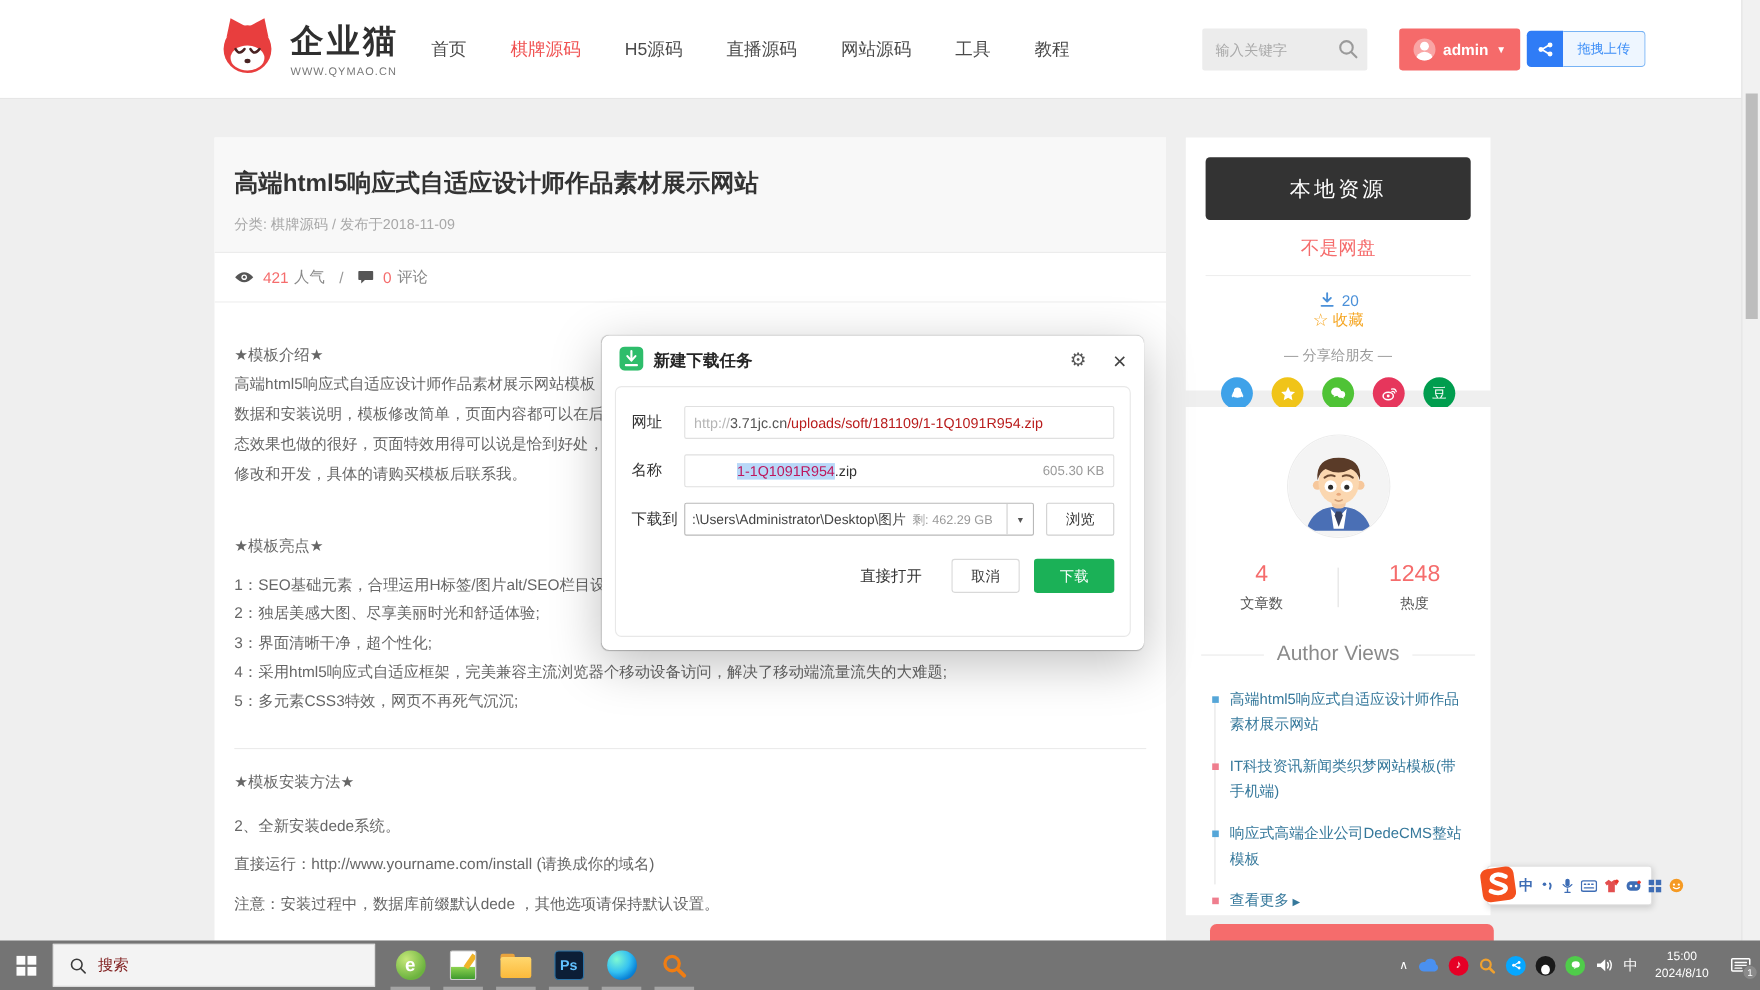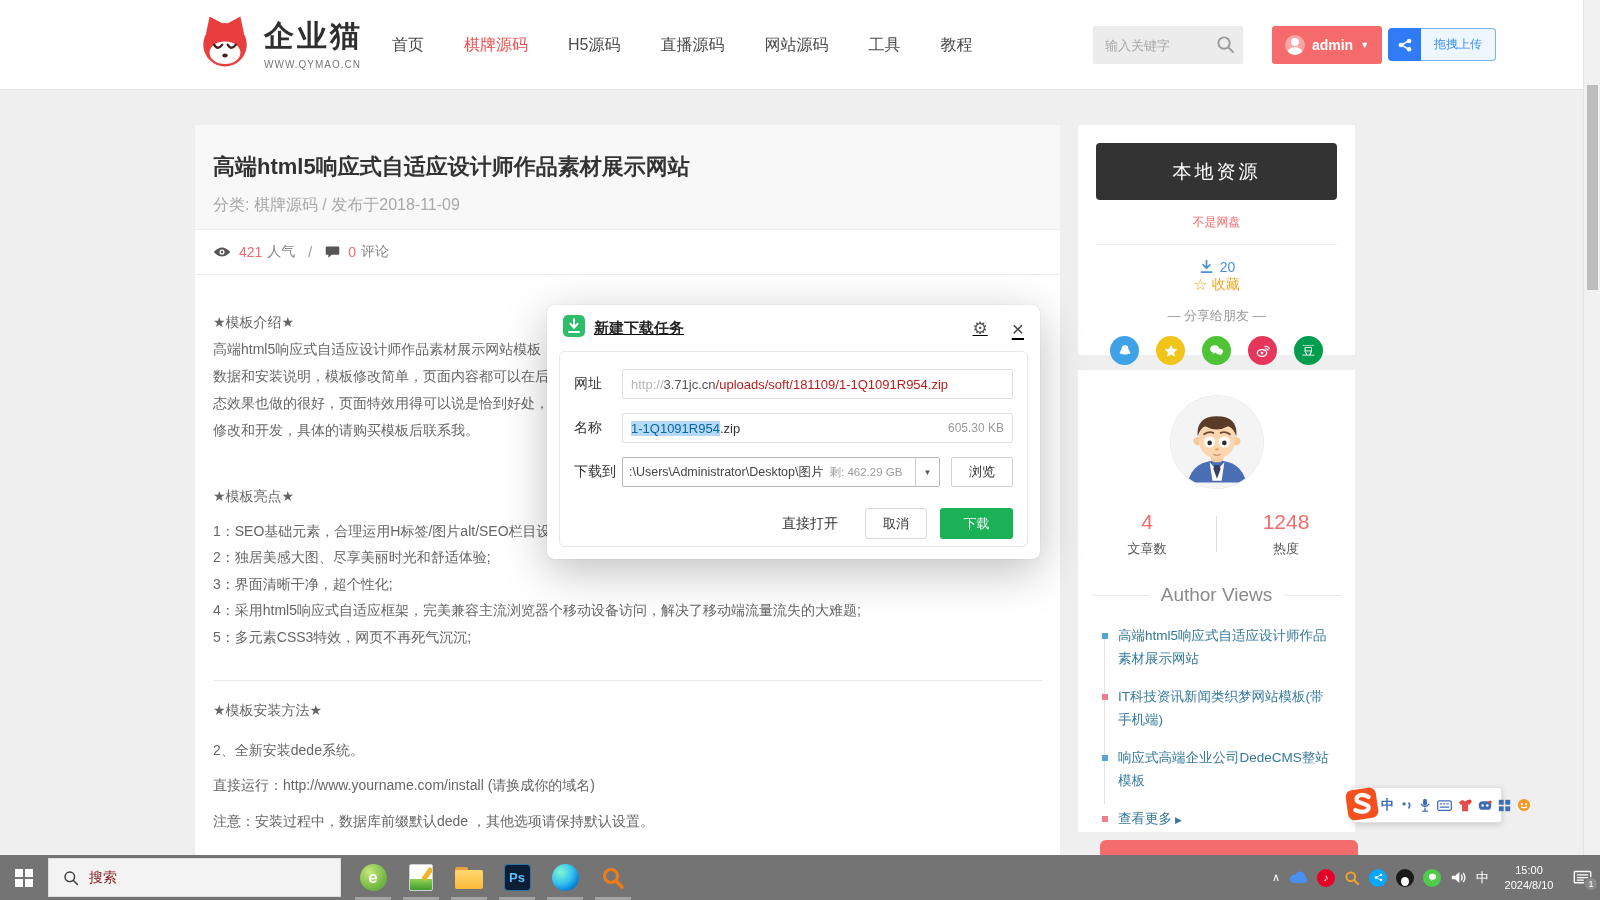--- a/index.html
+++ b/index.html
@@ -31,40 +31,40 @@
   .upload-label { flex:1; background:#eef6ff; border:1px solid #77b3f5; border-left:none; border-radius:0 4px 4px 0; display:flex; align-items:center; justify-content:center; font-size:12px; color:#3d8ef7; }
 
   
   .scrollbar { position:absolute; right:0; top:0; width:17px; height:855px; background:#f1f1f1; border-left:1px solid #e3e3e3; z-index:40; }
   .scroll-thumb { position:absolute; left:3px; width:11px; top:85px; height:205px; background:#bdbdbd; }
 
   
   .article-card { position:absolute; left:195px; top:125px; width:865px; height:730px; background:#fff; overflow:hidden; z-index:2; }
   .card-head { height:105px; background:#f8f8f8; border-bottom:1px solid #ececec; padding:27px 18px 0; }
   .card-head h1 { font-size:22px; color:#333; font-weight:bold; }
-  .card-meta { margin-top:13px; font-size:16px; color:#a8a8a8; }
+  .card-meta { margin-top:13px; font-size:13px; color:#a8a8a8; }
   .stats-row { height:45px; display:flex; align-items:center; padding:0 18px; border-bottom:1px solid #eee; font-size:14px; color:#888; gap:5px; }
   .stats-row .num { color:#f56c6c; }
   .stats-row .sep { margin:0 8px; color:#999; }
   .stats-row svg { margin-right:3px; }
   .article-body { padding:34px 18px 10px; }
   .article-body p { font-size:14px; color:#666; white-space:nowrap; overflow:hidden; }
   .lh27 { line-height:27px; }
   .feat { line-height:26.5px; }
   .inst { line-height:35.5px; }
   .gap-sec { margin-top:39px; }
   .gap-sm { margin-top:8px; }
   .body-hr { border:none; border-top:1px solid #ebebeb; margin-top:30px; }
   .inst-head { margin-top:12px; margin-bottom:4px; }
 
   
   .side-card { position:absolute; left:1078px; width:277px; background:#fff; z-index:2; }
   .card-a { top:125px; height:230px; padding:18px 18px 16px; }
   .res-btn { width:100%; height:57px; background:#333; border-radius:4px; color:#fff; font-size:19px; letter-spacing:3px; display:flex; align-items:center; justify-content:center; cursor:pointer; }
-  .warn { text-align:center; color:#f56c6c; font-size:12px; margin-top:14px; }
+  .warn { text-align:center; color:#f56c6c; font-size:17px; margin-top:14px; }
   .side-div { border-top:1px solid #eee; margin-top:13px; }
   .dl-fav-row { margin-top:13px; display:flex; justify-content:space-around; align-items:center; font-size:14px;flex-direction:column; }
   .dl-count { display:flex; align-items:center; gap:5px; color:#4a90d9; }
   .fav { display:flex; align-items:center; gap:4px; color:#f5a623; cursor:pointer; }
   .fav .star-g { font-size:16px; }
   .share-title { margin-top:13px; text-align:center; font-size:13px; color:#9a9a9a; }
   .share-row { margin-top:11px; display:flex; justify-content:center; gap:17px; }
   .share-ico { width:29px; height:29px; border-radius:50%; display:flex; align-items:center; justify-content:center; cursor:pointer; color:#fff; font-size:13px; }
   .si-qq { background:#3fa2e9; } .si-qzone { background:#f0c419; } .si-wechat { background:#4fc336; } .si-weibo { background:#e6365c; } .si-douban { background:#009d4e; }
 
@@ -79,31 +79,31 @@
   .views-title:before,.views-title:after { content:""; flex:1; border-top:1px solid #e9e9e9; }
   .posts { margin-top:18px; padding:0 22px 0 24px; list-style:none; position:relative; }
   .posts:before { content:""; position:absolute; left:26px; top:12px; bottom:28px; border-left:1px solid #e3e3e3; }
   .posts li { position:relative; padding-left:16px; margin-bottom:15px; font-size:13.5px; line-height:23px; color:#35789b; cursor:pointer; }
   .posts li:before { content:""; position:absolute; left:0; top:9px; width:6px; height:6px; background:#55a6d8; }
   .posts li.red:before { background:#ef7e8e; }
   .posts .arrow { font-size:9px; margin-left:3px; }
   .side-red-btn { position:absolute; left:1100px; top:840px; width:258px; height:16px; background:#f56c6c; border-radius:6px 6px 0 0; z-index:2; cursor:pointer; }
 
   
-  .dialog { position:absolute; left:547px; top:305px; width:493px; height:254px; background:#fff; border-radius:7px; box-shadow:0 0 1px rgba(0,0,0,.25), 0 12px 45px rgba(0,0,0,.25); z-index:30;text-decoration:underline; }
+  .dialog { position:absolute; left:547px; top:305px; width:493px; height:286px; background:#fff; border-radius:7px; box-shadow:0 0 1px rgba(0,0,0,.25), 0 12px 45px rgba(0,0,0,.25); z-index:30; }
   .dlg-titlebar { height:46px; display:flex; align-items:center; padding:0 16px; }
   .dlg-title { margin-left:9px; font-size:15px; color:#262626; font-weight:bold; flex:1; }
   .dlg-gear { color:#555; font-size:17px; margin-right:24px; cursor:pointer; }
   .dlg-close { color:#444; font-size:21px; line-height:1; cursor:pointer; }
   .dlg-panel { position:absolute; left:12px; right:12px; top:46px; bottom:12px; border:1px solid #e8e8e8; border-radius:6px; padding:17px 14px 0; }
   .dlg-row { display:flex; align-items:center; margin-bottom:14px; }
   .dlg-label { width:48px; font-size:14px; color:#333; flex:none; }
   .dlg-field { flex:1; height:30px; border:1px solid #e0e0e0; border-radius:2px; display:flex; align-items:center; padding:0 8px; font-size:13px; overflow:hidden; white-space:nowrap; }
   .url-scheme { color:#b5b5b5; } .url-host { color:#555; } .url-path { color:#b91c1c; }
-  .name-sel { background:#b8d8f8; color:#0369a1; } .name-ext { color:#333; }
+  .name-sel { background:#b8d8f8; color:#be185d;margin-left:39px; } .name-ext { color:#333; }
   .fsize { margin-left:auto; color:#9a9a9a; font-size:12px; }
   .dest-box { flex:1; height:30px; border:1px solid #b9b9b9; border-radius:2px; display:flex; align-items:center; overflow:hidden; }
   .dest-text { padding:0 6px; font-size:12.5px; color:#444; white-space:nowrap; }
   .dest-free { color:#9a9a9a; font-size:11.5px; white-space:nowrap; }
   .dest-drop { margin-left:auto; width:24px; align-self:stretch; border-left:1px solid #cfcfcf; display:flex; align-items:center; justify-content:center; font-size:8px; color:#555; cursor:pointer; }
   .browse-btn { margin-left:11px; width:62px; height:30px; border:1px solid #d0d0d0; border-radius:2px; background:#fff; font-size:13px; color:#333; display:flex; align-items:center; justify-content:center; cursor:pointer; flex:none; }
   .dlg-actions { display:flex; align-items:center; justify-content:flex-end; margin-top:21px; }
   .open-direct { font-size:14px; color:#333; margin-right:27px; cursor:pointer; }
   .cancel-btn { width:62px; height:31px; border:1px solid #d9d9d9; border-radius:3px; background:#fff; color:#333; font-size:13px; display:flex; align-items:center; justify-content:center; cursor:pointer; }
   .download-btn { width:73px; height:31px; margin-left:13px; border-radius:3px; background:#1bb157; color:#fff; font-size:13px; display:flex; align-items:center; justify-content:center; cursor:pointer; }

